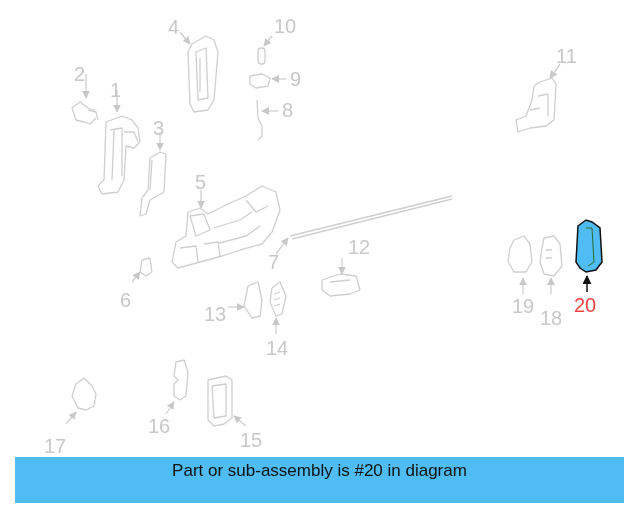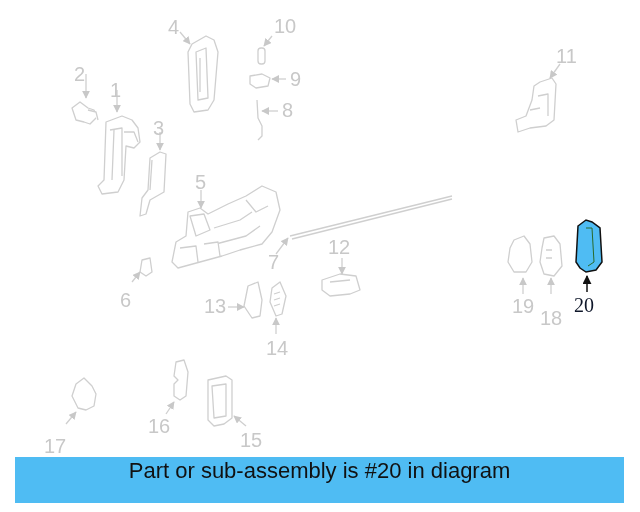--- a/index.html
+++ b/index.html
@@ -5,25 +5,25 @@
   html, body { margin: 0; padding: 0; }
   body {
     width: 640px; height: 512px; background: #ffffff; position: relative; overflow: hidden;
     font-family: "Liberation Sans", sans-serif;
   }
   #diagram { position: absolute; left: 0; top: 0; width: 640px; height: 455px; }
   .callout {
     position: absolute; font-family: "Liberation Sans", sans-serif; font-size: 20px;
     color: #c8c8c8; line-height: 1; white-space: nowrap;
   }
-  .callout.active { color: #0f172a; font-family: Liberation Serif, serif; }
+  .callout.active { color: #ef4444; }
   .banner {
     position: absolute; left: 15px; top: 457px; width: 609px; height: 46px;
     background: #4fbcf3; color: #111; text-align: center;
-    font-family: "Liberation Sans", sans-serif; font-size: 22px; line-height: 19px;
+    font-family: "Liberation Sans", sans-serif; font-size: 17px; line-height: 19px;
     padding-top: 4px; box-sizing: border-box;
   }
   .banner div { white-space: nowrap; }
 </style>
 </head>
 <body>
 
 <svg id="diagram" viewBox="0 0 640 455" xmlns="http://www.w3.org/2000/svg">
   <defs>
     <marker id="ah" viewBox="0 0 10 10" refX="9" refY="5" markerWidth="6" markerHeight="6" orient="auto">
@@ -158,22 +158,22 @@
 <span class="callout" style="left:74px;top:64px;">2</span>
 <span class="callout" style="left:153px;top:118px;">3</span>
 <span class="callout" style="left:168px;top:17px;">4</span>
 <span class="callout" style="left:195px;top:172px;">5</span>
 <span class="callout" style="left:120px;top:290px;">6</span>
 <span class="callout" style="left:268px;top:252px;">7</span>
 <span class="callout" style="left:282px;top:100px;">8</span>
 <span class="callout" style="left:290px;top:69px;">9</span>
 <span class="callout" style="left:274px;top:16px;">10</span>
 <span class="callout" style="left:556px;top:46px;">11</span>
-<span class="callout" style="left:328px;top:237px;text-align:right;">12</span>
-<span class="callout" style="left:204px;top:296px;">13</span>
+<span class="callout" style="left:348px;top:237px;text-align:right;">12</span>
+<span class="callout" style="left:204px;top:304px;">13</span>
 <span class="callout" style="left:266px;top:338px;">14</span>
 <span class="callout" style="left:240px;top:430px;">15</span>
 <span class="callout" style="left:140px;top:416px;margin-left:8px;">16</span>
 <span class="callout" style="left:44px;top:436px;">17</span>
 <span class="callout" style="left:540px;top:308px;">18</span>
 <span class="callout" style="left:512px;top:296px;">19</span>
 <span class="callout active" style="left:574px;top:295px;">20</span>
 
 <div class="banner">
   <div>Part or sub-assembly is #20 in diagram</div>

